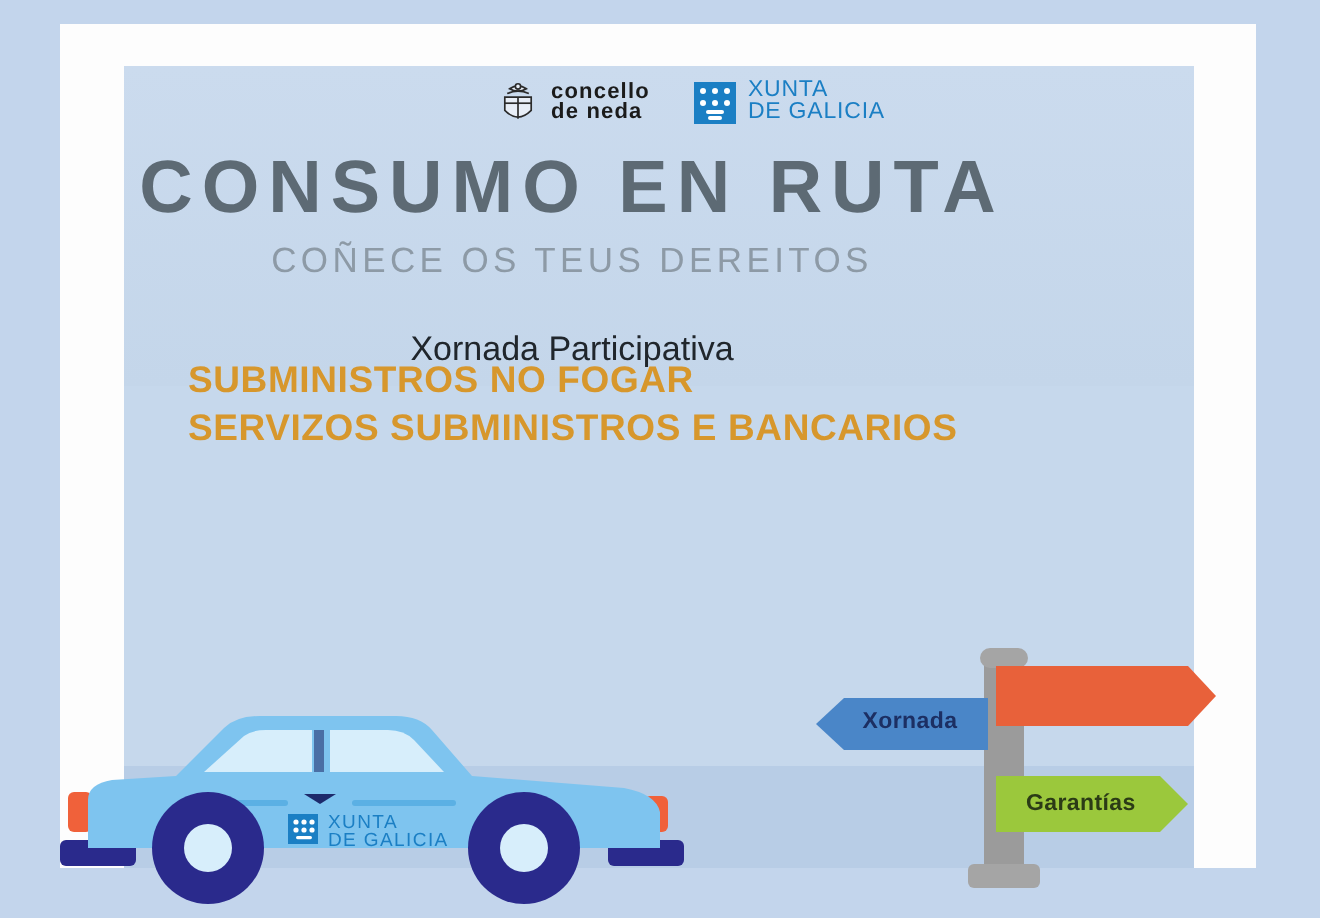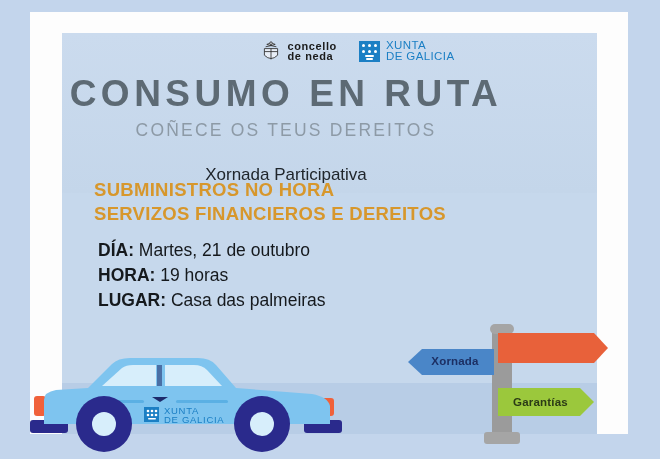--- a/index.html
+++ b/index.html
@@ -47,21 +47,21 @@
     position: absolute;
     left: 0; right: 0; top: 0;
     height: 160px;
     background: linear-gradient(180deg,#cbdbee 0%, #c4d6ea 100%);
     pointer-events: none;
   }
 
   
   .logo-row {
     position: absolute;
-    left: 12px;
+    left: 0;
     top: 6px;
     width: 565px;
     display: flex;
     justify-content: center;
     align-items: center;
     gap: 22px;
     z-index: 4;
   }
   .logo-concello {
     display: flex;
@@ -289,29 +289,24 @@
 
     </div>
 
     <div class="headline">
       <div class="title-main">CONSUMO EN RUTA</div>
       <div class="title-sub">COÑECE OS TEUS DEREITOS</div>
       <div class="title-kicker">Xornada Participativa</div>
     </div>
 
     <div class="topics">
-      <div class="topic-line">SUBMINISTROS NO HORA</div>
-      <div class="topic-line">SERVIZOS FINANCIEROS E DEREITOS</div>
+      <div class="topic-line">SUBMINISTROS NO FOGAR</div>
+      <div class="topic-line">SERVIZOS SUBMINISTROS E BANCARIOS</div>
     </div>
 
-    <div class="details">
-      <div class="detail-row"><b>DÍA:</b>&nbsp;<span>Martes, 21 de outubro</span></div>
-      <div class="detail-row"><b>HORA:</b>&nbsp;<span>19 horas</span></div>
-      <div class="detail-row"><b>LUGAR:</b>&nbsp;<span>Casa das palmeiras</span></div>
-    </div>
 
   </div>
 
   <div class="signpost-wrap">
     <svg width="240" height="130" viewBox="0 0 240 130">
 
       <rect x="94" y="12" width="20" height="110" fill="#9b9b9b"></rect>
       <rect x="92" y="6" width="24" height="10" rx="5" fill="#a5a5a5"></rect>
       <rect x="86" y="114" width="36" height="12" rx="3" fill="#a5a5a5"></rect>
 

